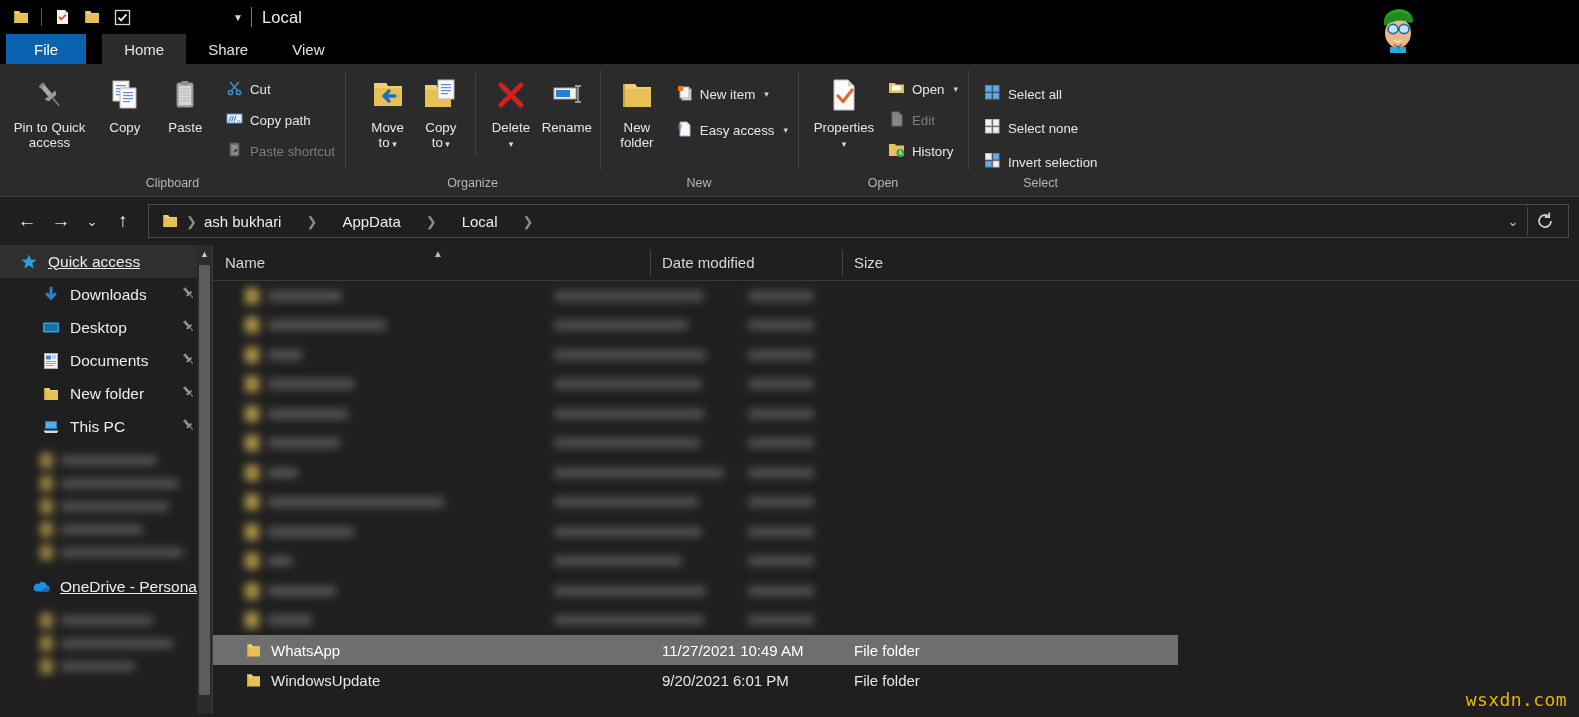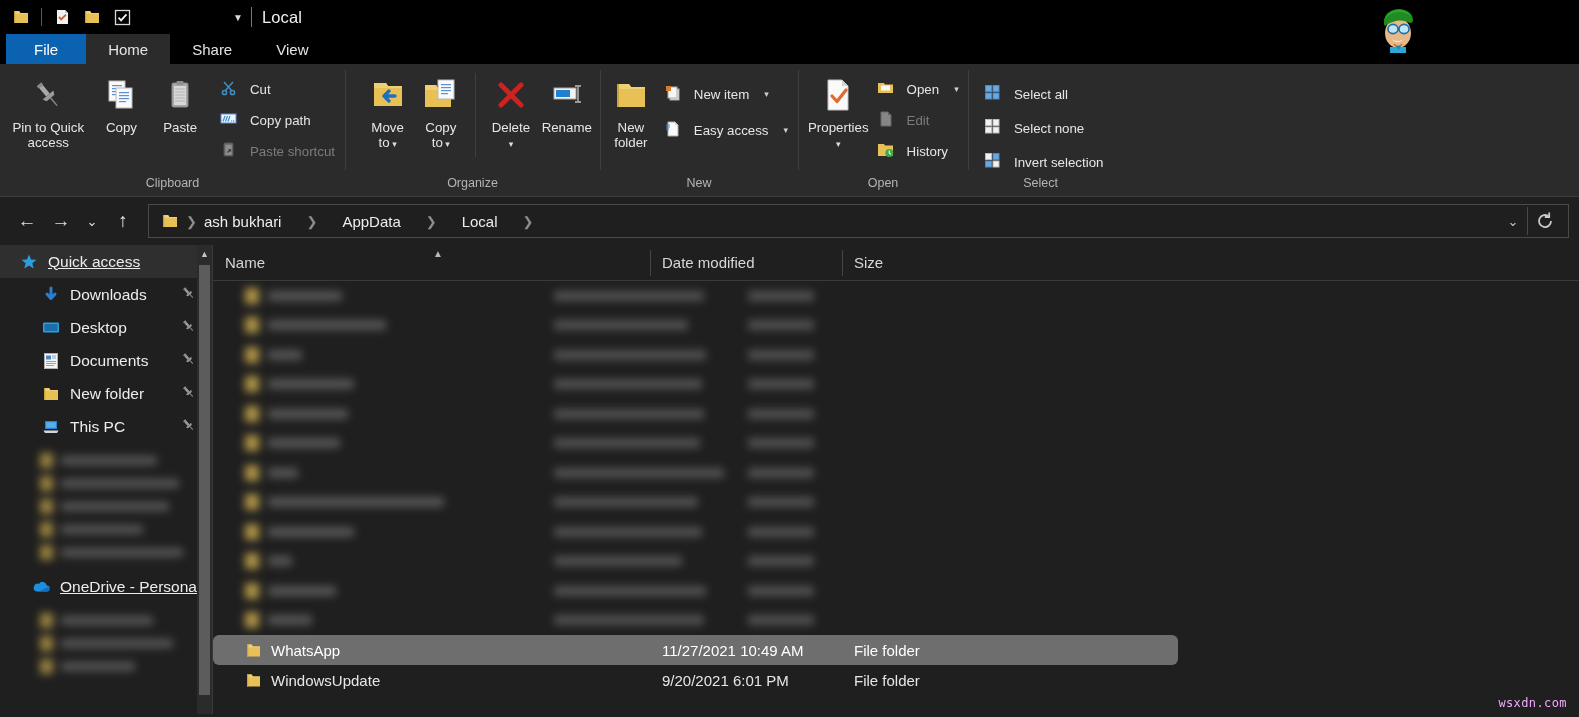--- a/index.html
+++ b/index.html
@@ -57,21 +57,21 @@
     display: flex;
     align-items: stretch;
     padding-left: 6px;
   }
   .tab {
     padding: 0 22px;
     display: flex; align-items: center; justify-content: center;
     font-size: 15px; color: #e4e4e4;
   }
   .tab.file { background: #0a62b0; color: #ffffff; padding: 0 28px; }
-  .tab.active { background: #2b2b2b; }
+  .tab.active { background: #2b2b2b; margin-left: 16px; }
 
   
   .ribbon {
     position: relative;
     height: 133px;
     background: #2b2b2b;
     display: flex;
     border-bottom: 1px solid #3d3d3d;
   }
   .rgroup {
@@ -95,21 +95,21 @@
     display: flex; flex-direction: column; align-items: center;
     padding-top: 6px; cursor: default;
   }
   .big-btn .ico { height: 40px; display: flex; align-items: center; justify-content: center; }
   .big-btn .lbl {
     margin-top: 5px; font-size: 13.3px; color: #e6e6e6;
     text-align: center; line-height: 15px;
   }
   .small-col { display: flex; flex-direction: column; padding-top: 7px; gap: 5px; }
   .small-btn {
-    display: flex; align-items: center; gap: 13px;
+    display: flex; align-items: center; gap: 7px;
     padding: 2px 6px 2px 4px; height: 26px;
   }
   .small-btn .lbl { font-size: 13.3px; color: #e6e6e6; white-space: nowrap; }
   .small-btn .dd { font-size: 9px; color: #cfcfcf; margin-left: 2px; }
   .small-btn.dim .lbl { color: #7c7c7c; }
   .caret-s { font-size: 9px; color: #ddd; }
 
   
   .addrbar {
     height: 48px;
@@ -218,40 +218,40 @@
   .sortmark {
     position: absolute; left: 220px; top: 3px;
     color: #b9b9b9; font-size: 10px;
   }
 
   .rows { position: relative; }
   .row {
     display: flex; align-items: center; height: 30px;
     font-size: 15px; color: #e6e6e6;
   }
-  .row.sel { background: #6e6e6e; color: #ffffff; width: 965px; border-radius: 6px; }
+  .row.sel { background: #6e6e6e; color: #ffffff; width: 965px; }
   .cell { padding-left: 12px; display: flex; align-items: center; }
   .cell.name { width: 437px; gap: 9px; padding-left: 32px; }
   .cell.date { width: 192px; }
   .cell.type { width: 196px; }
   .cell.size { width: 127px; }
 
   .blur-rows {
     filter: blur(4.2px);
     opacity: 0.85;
   }
   .brow { display: flex; align-items: center; height: 29.5px; }
   .bfold { width: 14px; height: 16px; background: #c8a84e; margin-left: 32px; border-radius: 1px;}
   .bbar { height: 10px; background: #5f5f5f; border-radius: 2px; margin-left: 9px;}
   .bdate { height: 10px; background: #5a5a5a; border-radius: 2px; margin-left: 0; }
   .btype { height: 10px; background: #5a5a5a; border-radius: 2px; }
 
   .watermark {
     position: absolute; right: 12px; bottom: 4px;
-    font-size: 12px; color: #f0abfc;
+    font-size: 18px; color: #eab308;
     font-family: "DejaVu Sans Mono", monospace;
     letter-spacing: 0.4px;
   }
 </style>
 </head>
 <body>
 
 <div class="app">
 
   <div class="titlebar">

